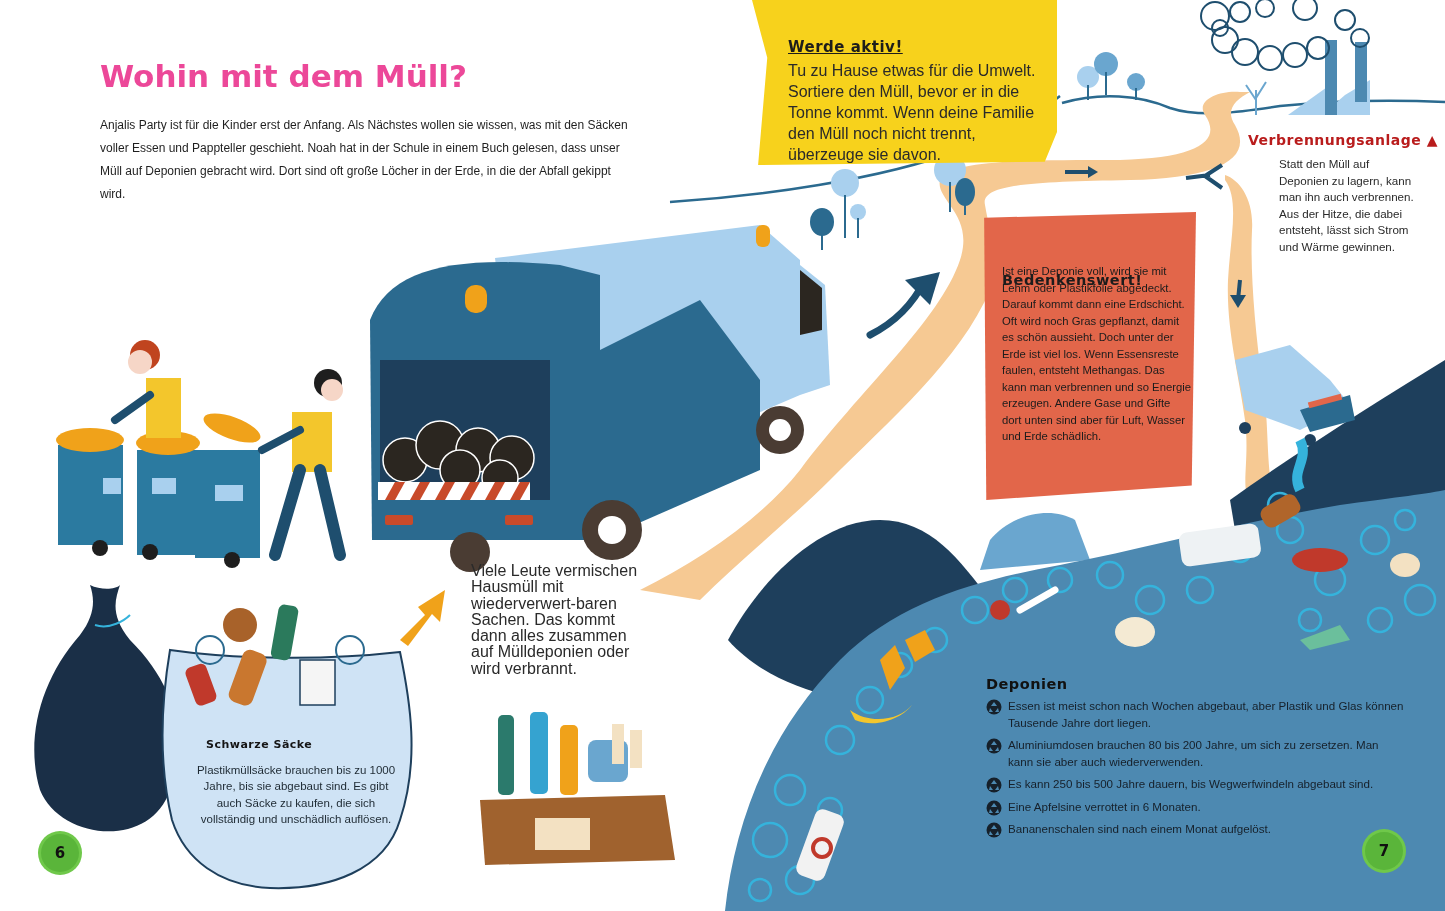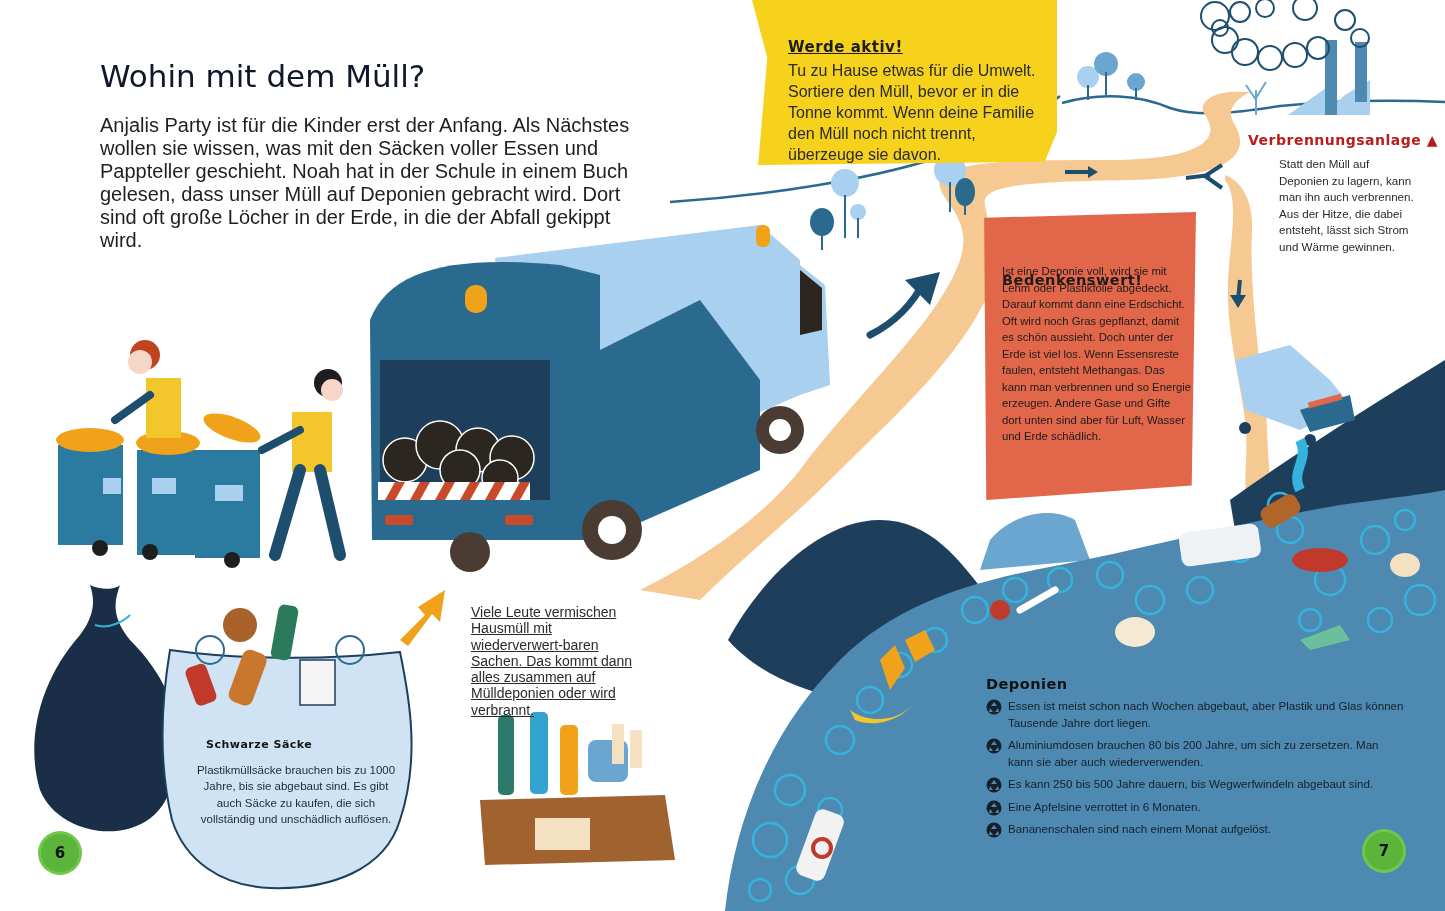--- a/index.html
+++ b/index.html
@@ -2,39 +2,39 @@
 <html><head>
 <meta charset="utf-8">
 <style>
   html, body { margin:0; padding:0; }
   body { width:1445px; height:911px; position:relative; overflow:hidden; background:#ffffff; font-family:"Liberation Sans", sans-serif; color:#1d1d1b; }
   .abs { position:absolute; }
   .hand { font-family:"DejaVu Sans", sans-serif; font-weight:bold; letter-spacing:0.5px; }
   .body-text { font-family:"Liberation Sans", sans-serif; }
 
   
-  #page-title { left:100px; top:58px; font-size:31px; font-weight:normal; font-family:"DejaVu Sans", sans-serif; color:#0f172a; }
-  #intro { left:100px; top:114px; width:530px; font-size:20px; line-height:23px; color:#1f1f1f; }
+  #page-title { left:100px; top:58px; font-size:31px; font-weight:bold; font-family:"DejaVu Sans", sans-serif; color:#ec4899; }
+  #intro { left:100px; top:114px; width:530px; font-size:12px; line-height:23px; color:#1f1f1f; }
 
   
   #box-yellow { left:752px; top:0; width:305px; height:165px; background:#f7d21c; clip-path:polygon(0 0,100% 0,100% 80%,96% 98%,2% 100%,5% 35%); }
   #box-yellow .title { position:absolute; left:36px; top:38px; font-size:15px;text-decoration:underline; }
   #box-yellow .txt { position:absolute; left:36px; top:60px; width:250px; font-size:16px; line-height:21px; color:#2a2a2a; }
 
   
   #box-red { left:982px; top:212px; width:214px; height:288px; background:#e2664a; clip-path:polygon(1% 2%,100% 0,98% 95%,2% 100%); }
   #box-red .title { position:absolute; left:20px; top:28px; font-size:14.5px; color:#1c1c1c;margin-top:32px; }
   #box-red .txt { position:absolute; left:20px; top:51px; width:190px; font-size:11.3px; line-height:16.5px; color:#1c1c1c; }
 
   
   #incin-title { left:1248px; top:132px; font-size:14px; color:#b91c1c; }
   #incin-text { left:1279px; top:156px; width:140px; font-size:11.6px; line-height:16.5px; color:#2a2a2a; }
 
   
-  #mix-text { left:471px; top:604px; width:170px; font-size:14px; line-height:16.3px; color:#2a2a2a;text-decoration:underline; }
+  #mix-text { left:471px; top:563px; width:170px; font-size:16px; line-height:16.3px; color:#2a2a2a; }
 
   
   #sack-title { left:206px; top:738px; font-size:11px; color:#151515; }
   #sack-text { left:196px; top:762px; width:200px; font-size:11.5px; line-height:16.4px; text-align:center; color:#1e2a33; }
 
   
   #landfill-title { left:986px; top:676px; font-size:14.5px; color:#111; }
   #landfill-list { left:986px; top:698px; width:420px; list-style:none; margin:0; padding:0; }
   #landfill-list li { position:relative; padding-left:22px; font-size:11.6px; line-height:16.5px; color:#16202a; margin-bottom:6px; }
   #landfill-list li .recy { position:absolute; left:0; top:1px; width:16px; height:16px; }

